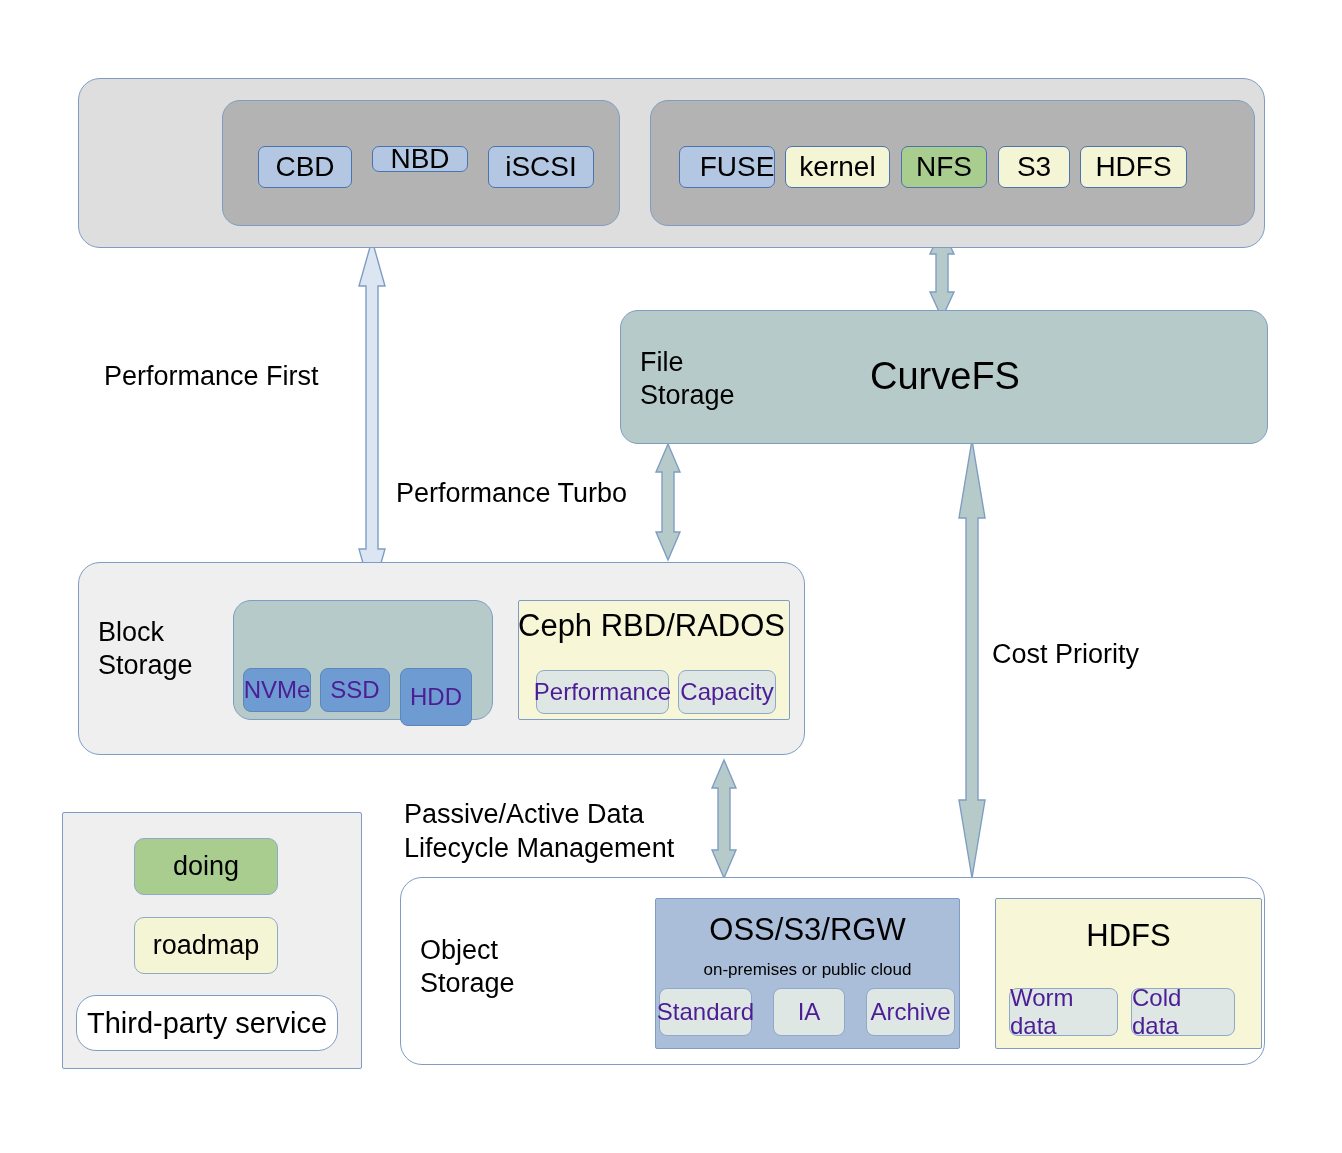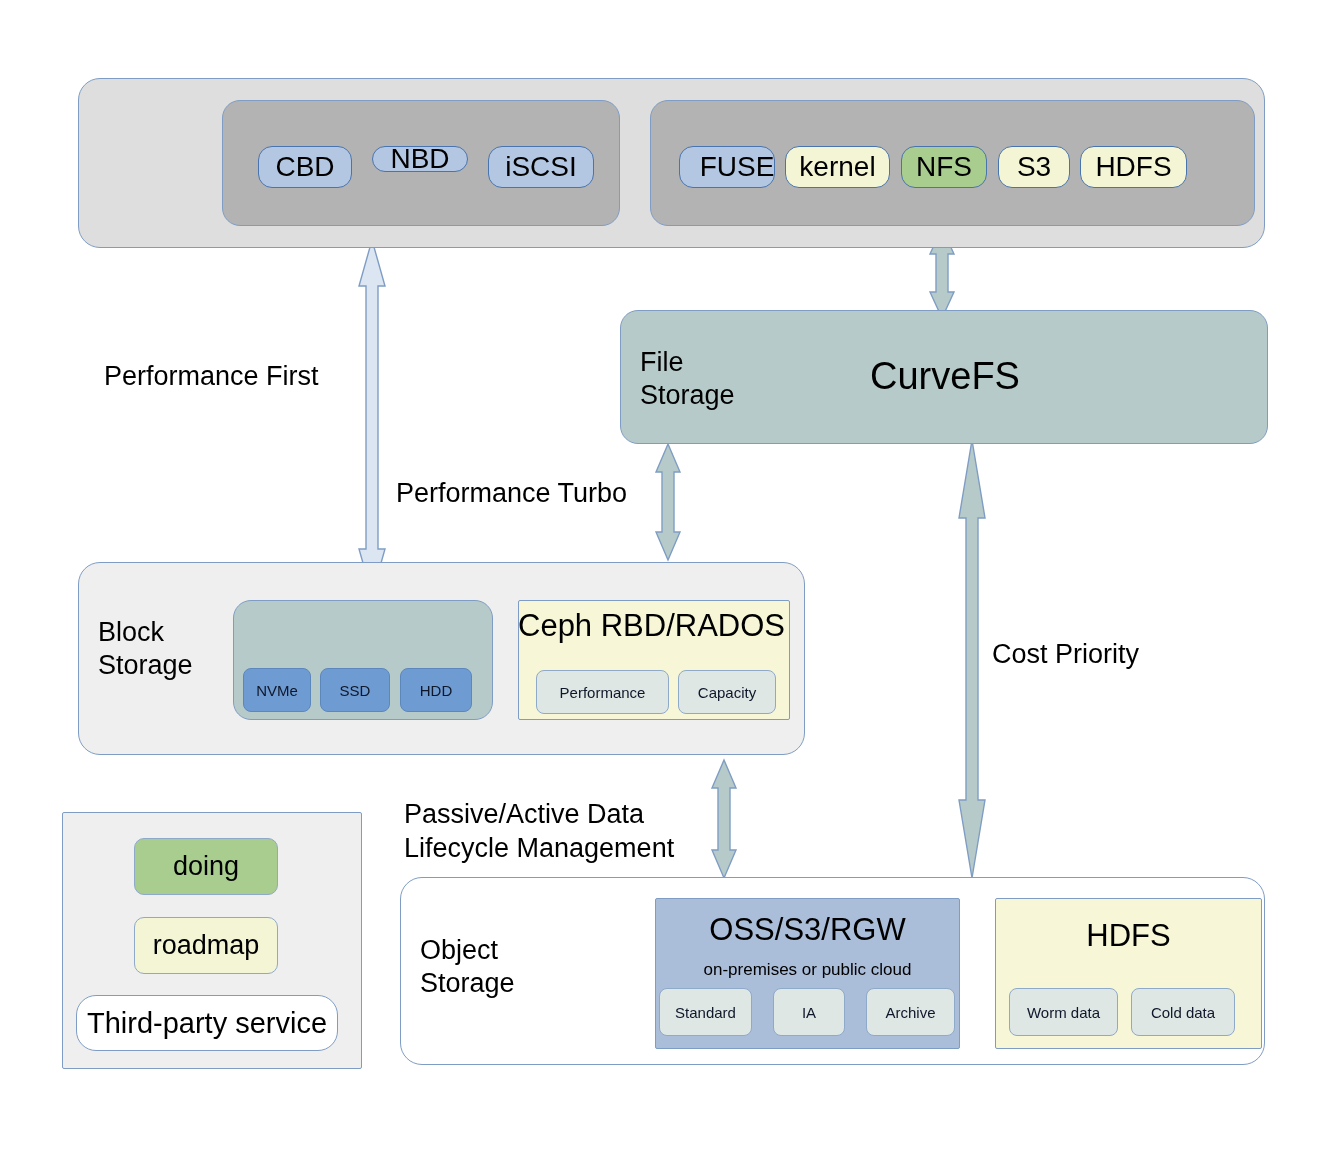--- a/index.html
+++ b/index.html
@@ -43,21 +43,21 @@
     line-height: 1.22;
     color: #000;
     white-space: pre-line;
   }
 
   
   .pill {
     display: flex;
     align-items: center;
     justify-content: center;
-    border-radius: 14px;
+    border-radius: 7px;
     border: 1.6px solid #4a74ad;
     font-size: 28px;
     color: #000;
   }
   .pill-blue   { background: #b3c6e2; }
   .pill-yellow { background: #f4f5d4; }
   .pill-green  { background: #a9cc8f; }
 
   
   .block-teal {
@@ -93,23 +93,23 @@
     text-align: center;
     font-size: 17px;
     color: #000;
   }
 
   
   .chip {
     display: flex;
     align-items: center;
     justify-content: center;
-    font-size: 15px;
+    font-size: 24px;
     border-radius: 8px;
-    color: #0f172a;
+    color: #4c1d95;
   }
   .chip-blue {
     background: #6e9bd1;
     border: 1.4px solid #5b87bd;
   }
   .chip-pale {
     background: #dfe7e5;
     border: 1.4px solid #8fa9c9;
   }
 
@@ -194,21 +194,21 @@
   </div>
 
   <div class="abs band band-block" style="left:78px; top:562px; width:727px; height:193px;"></div>
 
   <div class="abs side-label" style="left:98px; top:612px; width:160px; height:74px;">Block
 Storage</div>
 
   <div class="abs block-teal" style="left:233px; top:600px; width:260px; height:120px;"></div>
   <div class="abs chip chip-blue" style="left:243px; top:668px; width:68px; height:44px;">NVMe</div>
   <div class="abs chip chip-blue" style="left:320px; top:668px; width:70px; height:44px;">SSD</div>
-  <div class="abs chip chip-blue" style="left:400px; top:668px; width:72px; height:44px;">HDD</div>
+  <div class="abs chip chip-blue" style="left:400px; top:668px; width:72px; height:58px;">HDD</div>
 
   <div class="abs block-yellow-sq" style="left:518px; top:600px; width:272px; height:120px;"></div>
   <div class="block-title block-title-left" style="left:518px; top:608px; width:272px;">Ceph RBD/RADOS</div>
   <div class="abs chip chip-pale" style="left:536px; top:670px; width:133px; height:44px;">Performance</div>
   <div class="abs chip chip-pale" style="left:678px; top:670px; width:98px; height:44px;">Capacity</div>
 
   <div class="abs band band-object" style="left:400px; top:877px; width:865px; height:188px;"></div>
 
   <div class="abs side-label" style="left:420px; top:930px; width:180px; height:74px;">Object
 Storage</div>

